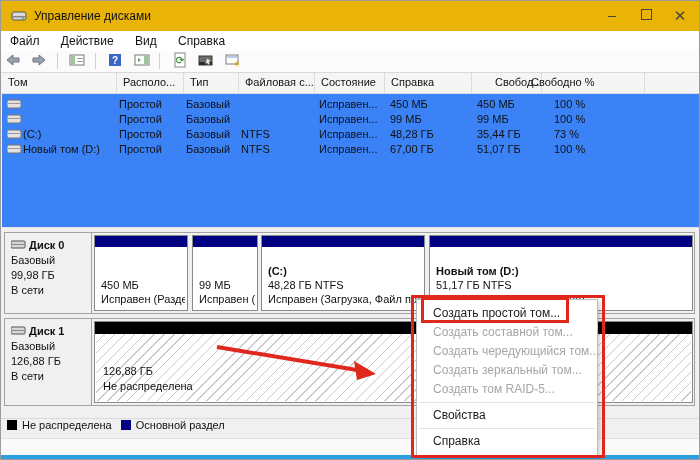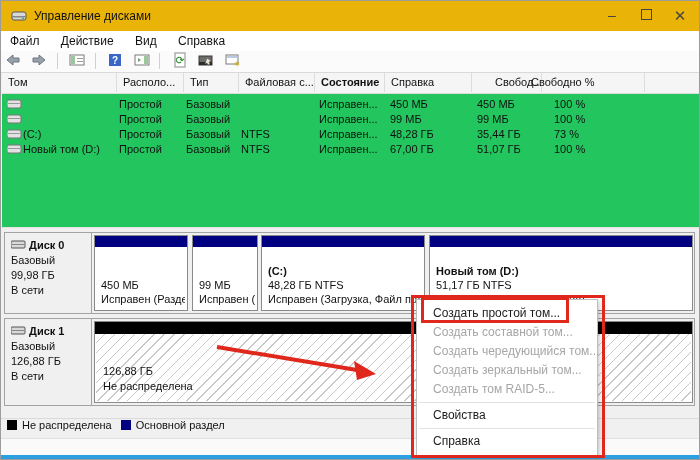--- a/index.html
+++ b/index.html
@@ -13,25 +13,25 @@
   .wc-min{right:70px;} .wc-max{right:36px;} .wc-close{right:2px;font-size:15px;}
   .wc-max .sq{display:inline-block;width:9px;height:9px;border:1px solid #444;vertical-align:middle;margin-top:-3px;}
   
   .menubar{position:absolute;left:0;top:30px;width:100%;height:20px;background:#ffffff;font-size:12px;color:#111;}
   .menubar span{display:inline-block;padding:3px 9px 0 9px;}
   
   .toolbar{position:absolute;left:0;top:50px;width:100%;height:22px;background:#fbfbfb;border-bottom:1px solid #d9d9d9;box-sizing:border-box;}
   .tbtn{display:inline-block;width:20px;height:18px;margin:1px 0 0 2px;text-align:center;vertical-align:top;}
   .tsep{display:inline-block;width:1px;height:16px;background:#d0d0d0;margin:2px 3px 0 3px;vertical-align:top;}
   
-  .vlist{position:absolute;left:1px;top:72px;width:698px;height:154px;background:#22c55e;}
+  .vlist{position:absolute;left:1px;top:72px;width:698px;height:154px;background:#3b82f6;}
   .vhead{position:relative;height:20px;background:#f5f5f5;border-bottom:1px solid #dcdcdc;font-size:11px;color:#111;}
   .hc{position:absolute;top:0;height:19px;line-height:19px;border-right:1px solid #dcdcdc;box-sizing:border-box;padding-left:6px;white-space:nowrap;overflow:hidden;}
   .h0{left:0;width:115px;} .h1{left:115px;width:67px;} .h2{left:182px;width:55px;} .h3{left:237px;width:76px;}
-  .h4{left:313px;width:70px;font-weight:bold;} .h5{left:383px;width:87px;} .h6{left:463px;width:53px;margin-left:24px;} .h7{left:523px;width:120px;}
+  .h4{left:313px;width:70px;} .h5{left:383px;width:87px;} .h6{left:463px;width:53px;margin-left:24px;} .h7{left:523px;width:120px;}
   .h8{left:643px;width:57px;border-right:none;}
   .vrow{position:relative;height:15px;font-size:11px;color:#111;}
   .vrow .cell{position:absolute;top:1px;white-space:nowrap;}
   .c0{left:21px;} .c1{left:117px;} .c2{left:184px;} .c3{left:239px;} .c4{left:317px;} .c5{left:388px;} .c6{left:475px;} .c7{left:552px;}
   .vrows{padding-top:3px;}
   .drive-ic{position:absolute;left:5px;top:2px;}
   
   .splitter{position:absolute;left:0;top:226px;width:100%;height:5px;background:#f0f0f0;border-top:1px solid #e3e3e3;}
   
   .diskrow{position:absolute;left:3px;width:691px;background:#f0f0f0;border:1px solid #a3a3a3;box-sizing:border-box;}

